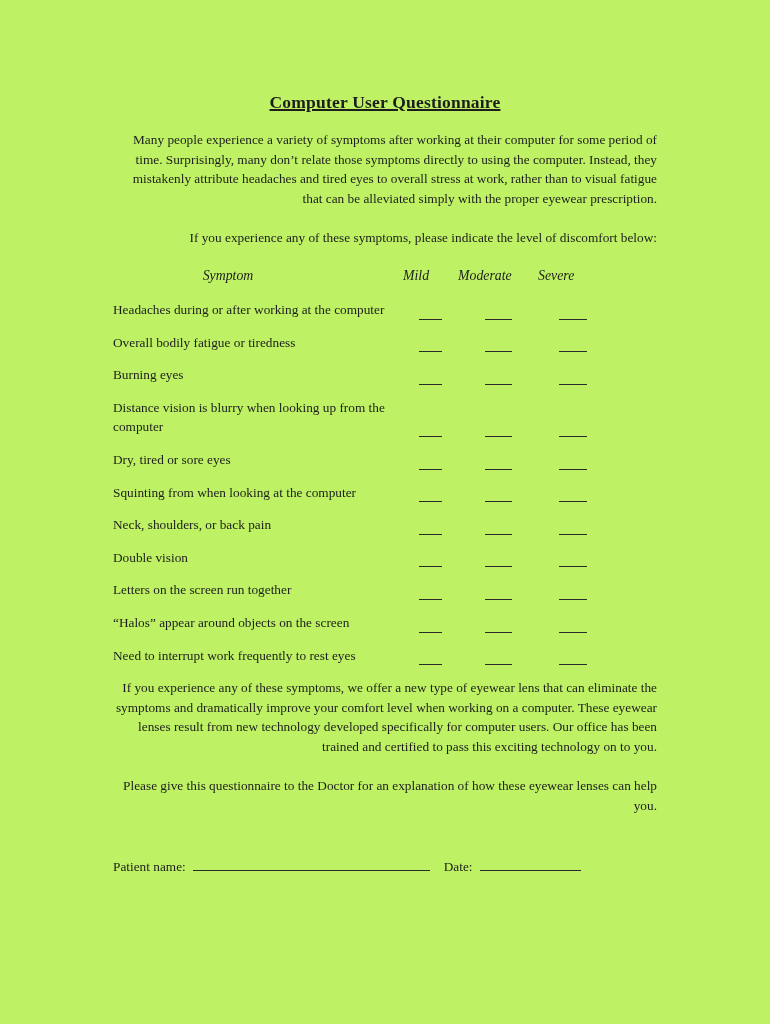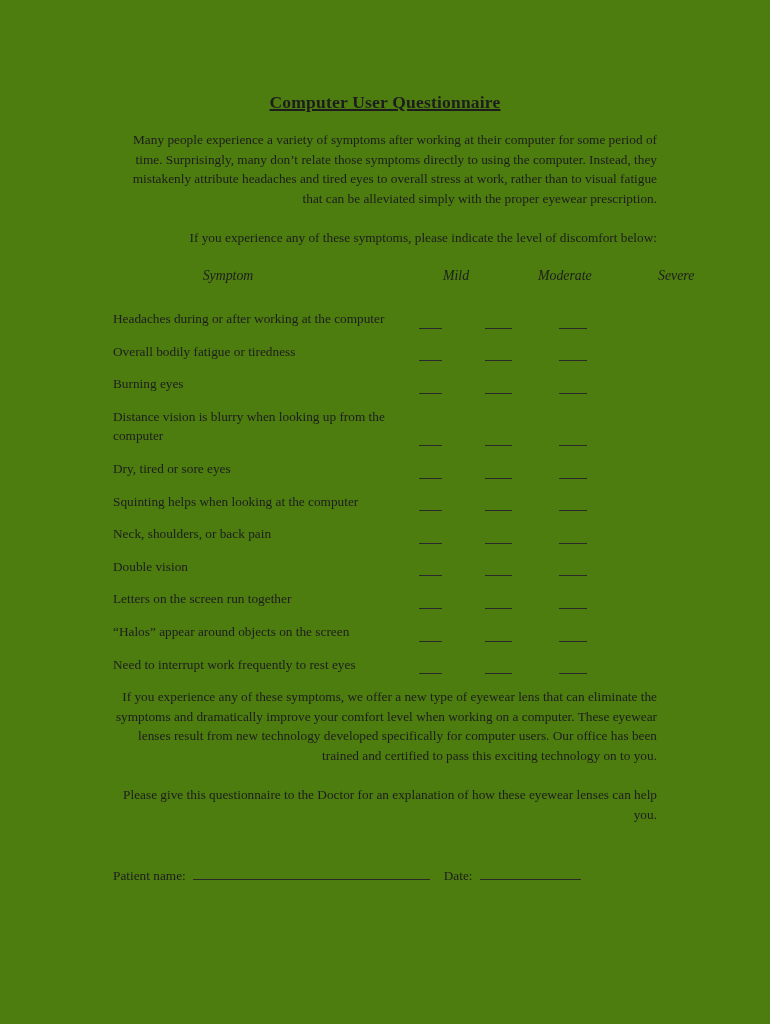--- a/index.html
+++ b/index.html
@@ -4,21 +4,21 @@
 <style>
   html, body {
     margin: 0;
     padding: 0;
     background: #ffffff;
   }
   .page {
     position: relative;
     width: 770px;
     height: 1024px;
-    background: #4d7c0f;
+    background: #bef264;
     font-family: "Liberation Serif", "DejaVu Serif", serif;
     color: #1d1d1d;
     overflow: hidden;
     box-sizing: border-box;
     padding: 92px 113px 0 113px;
   }
   .title {
     text-align: center;
     font-size: 17.5px;
     font-weight: bold;
@@ -36,23 +36,22 @@
   .qtable {
     margin-top: 16px;
   }
   .qrow {
     display: grid;
     grid-template-columns: 290px 55px 80px 70px;
     align-items: end;
     margin-bottom: 13px;
   }
   .qrow.header {
-    margin-bottom: 25px;
+    margin-bottom: 16px;
     font-style: italic;
-    gap: 40px;
   }
   .sym-head {
     text-align: center;
     font-size: 13.8px;
     padding-right: 60px;
   }
   .col-head {
     text-align: left;
     font-size: 13.8px;
   }
@@ -168,21 +167,21 @@
         </div>
       <div class="blank-cell">
           <span class="blank moderate"></span>
         </div>
       <div class="blank-cell">
           <span class="blank severe"></span>
         </div>
     </div>
 
     <div class="qrow">
-      <div class="sym-label">Squinting helps when looking at the computer</div>
+      <div class="sym-label">Squinting from when looking at the computer</div>
       <div class="blank-cell">
           <span class="blank mild"></span>
         </div>
       <div class="blank-cell">
           <span class="blank moderate"></span>
         </div>
       <div class="blank-cell">
           <span class="blank severe"></span>
         </div>
     </div>

